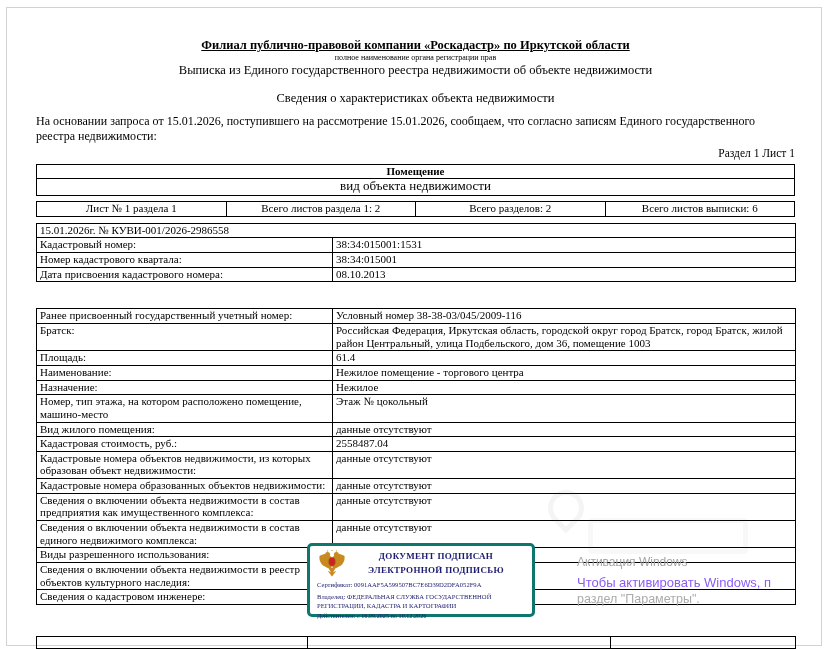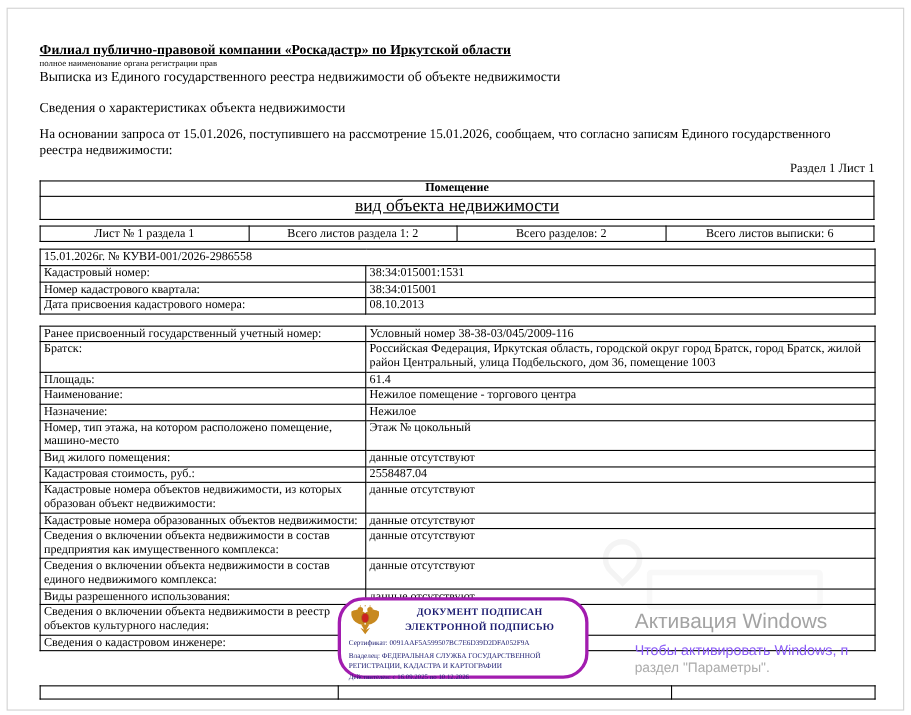--- a/index.html
+++ b/index.html
@@ -7,66 +7,66 @@
     width:828px;height:650px;position:relative;overflow:hidden;
     background:#ffffff;font-family:"Liberation Serif", serif;color:#000;
   }
   .page-frame{
     position:absolute;left:6px;top:7px;width:814px;height:637px;
     border:1px solid #d2d2d2;pointer-events:none;
   }
   .content{position:absolute;left:36px;top:38px;width:759px;}
 
   
-  .hdr{text-align:left;line-height:1.2;}
+  .hdr{text-align:center;line-height:1.2;}
   .org-name{font-size:12.5px;font-weight:bold;text-decoration:underline;}
   .org-caption{font-size:8px;}
   .doc-title{font-size:12.5px;}
   .section-title{font-size:12.5px;margin-top:13px;}
   .request-line{font-size:12px;margin-top:8px;text-align:left;}
   .section-sheet{font-size:11.5px;text-align:right;margin-top:3px;}
 
   
   table{border-collapse:collapse;width:759px;table-layout:fixed;}
   td{border:1px solid #000;font-size:11px;line-height:1.15;padding:0 3px 1px 3px;vertical-align:top;}
   .tbl{margin-top:5px;}
   .tbl-a td{text-align:center;}
   .tbl-a .type-value{font-weight:bold;font-size:11px;}
-  .tbl-a .type-caption{font-size:16px;text-decoration:underline;}
+  .tbl-a .type-caption{font-size:13px;}
   .tbl-b td{text-align:center;}
   .tbl-c{margin-top:6px;padding-left:44px;}
-  .tbl-d{margin-top:10px;}
+  .tbl-d{margin-top:26px;}
   col.c-label{width:296px;}
   col.c-value{width:463px;}
 
   
   .footer-tbl{margin-top:31px;}
   .footer-tbl td{height:10px;}
   col.f-left{width:271px;} col.f-mid{width:303px;} col.f-right{width:185px;}
 
   
   .stamp{
     position:absolute;left:271px;top:505px;width:228px;height:74px;
-    background:#fff;border:3px solid #a21caf;border-radius:23px;
+    background:#fff;border:3px solid #0f766e;border-radius:5px;
     z-index:5;padding:4px 7px 2px 7px;box-sizing:border-box;color:#1c1c70;
   }
   .stamp-top{display:flex;align-items:center;}
   .stamp-emblem{width:30px;height:28px;flex:0 0 30px;}
   .stamp-title{flex:1;text-align:center;font-size:9px;font-weight:bold;line-height:1.55;letter-spacing:.3px;}
   .stamp-small{font-size:6.6px;line-height:1.45;margin-top:2px;}
   .stamp-validity{font-size:6.2px;margin-top:1px;}
 
   
   .faint-mark{position:absolute;left:548px;top:490px;opacity:.06;z-index:1;}
   .faint-pin{width:26px;height:26px;border:5px solid #555;border-radius:50% 50% 50% 0;transform:rotate(-45deg);}
   .faint-bar{position:absolute;left:40px;top:28px;width:150px;height:26px;border:5px solid #777;border-radius:4px;opacity:.8;}
 
   
   .win-wm{position:absolute;left:577px;top:555px;z-index:6;font-family:"Liberation Sans", sans-serif;color:#a3a3a3;pointer-events:none;}
-  .win-wm-line1{font-size:19px;}
+  .win-wm-line1{font-size:12px;}
   .win-wm-line2{font-size:13px;margin-top:6px;white-space:nowrap;color:#8b5cf6;}
   .win-wm-line3{font-size:12.5px;margin-top:2px;color:#ababab;}
 </style>
 </head>
 <body>
 
 <div class="page-frame"></div>
 
 <div class="content">
 

